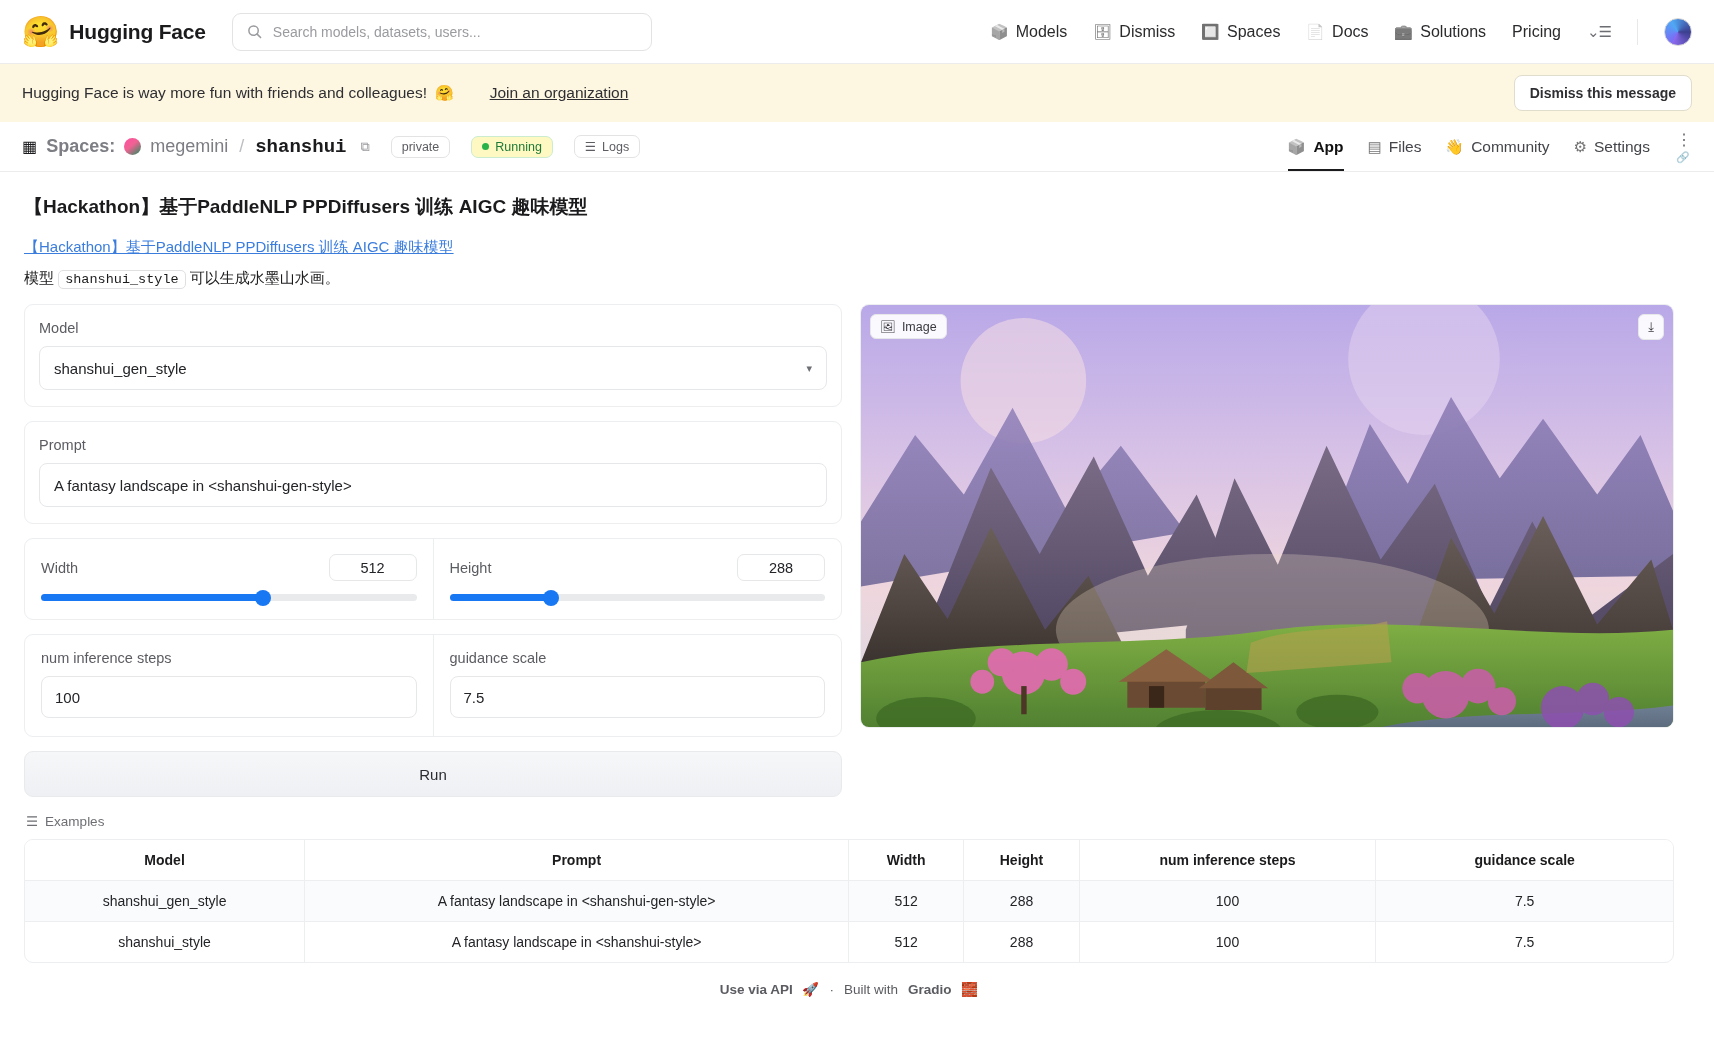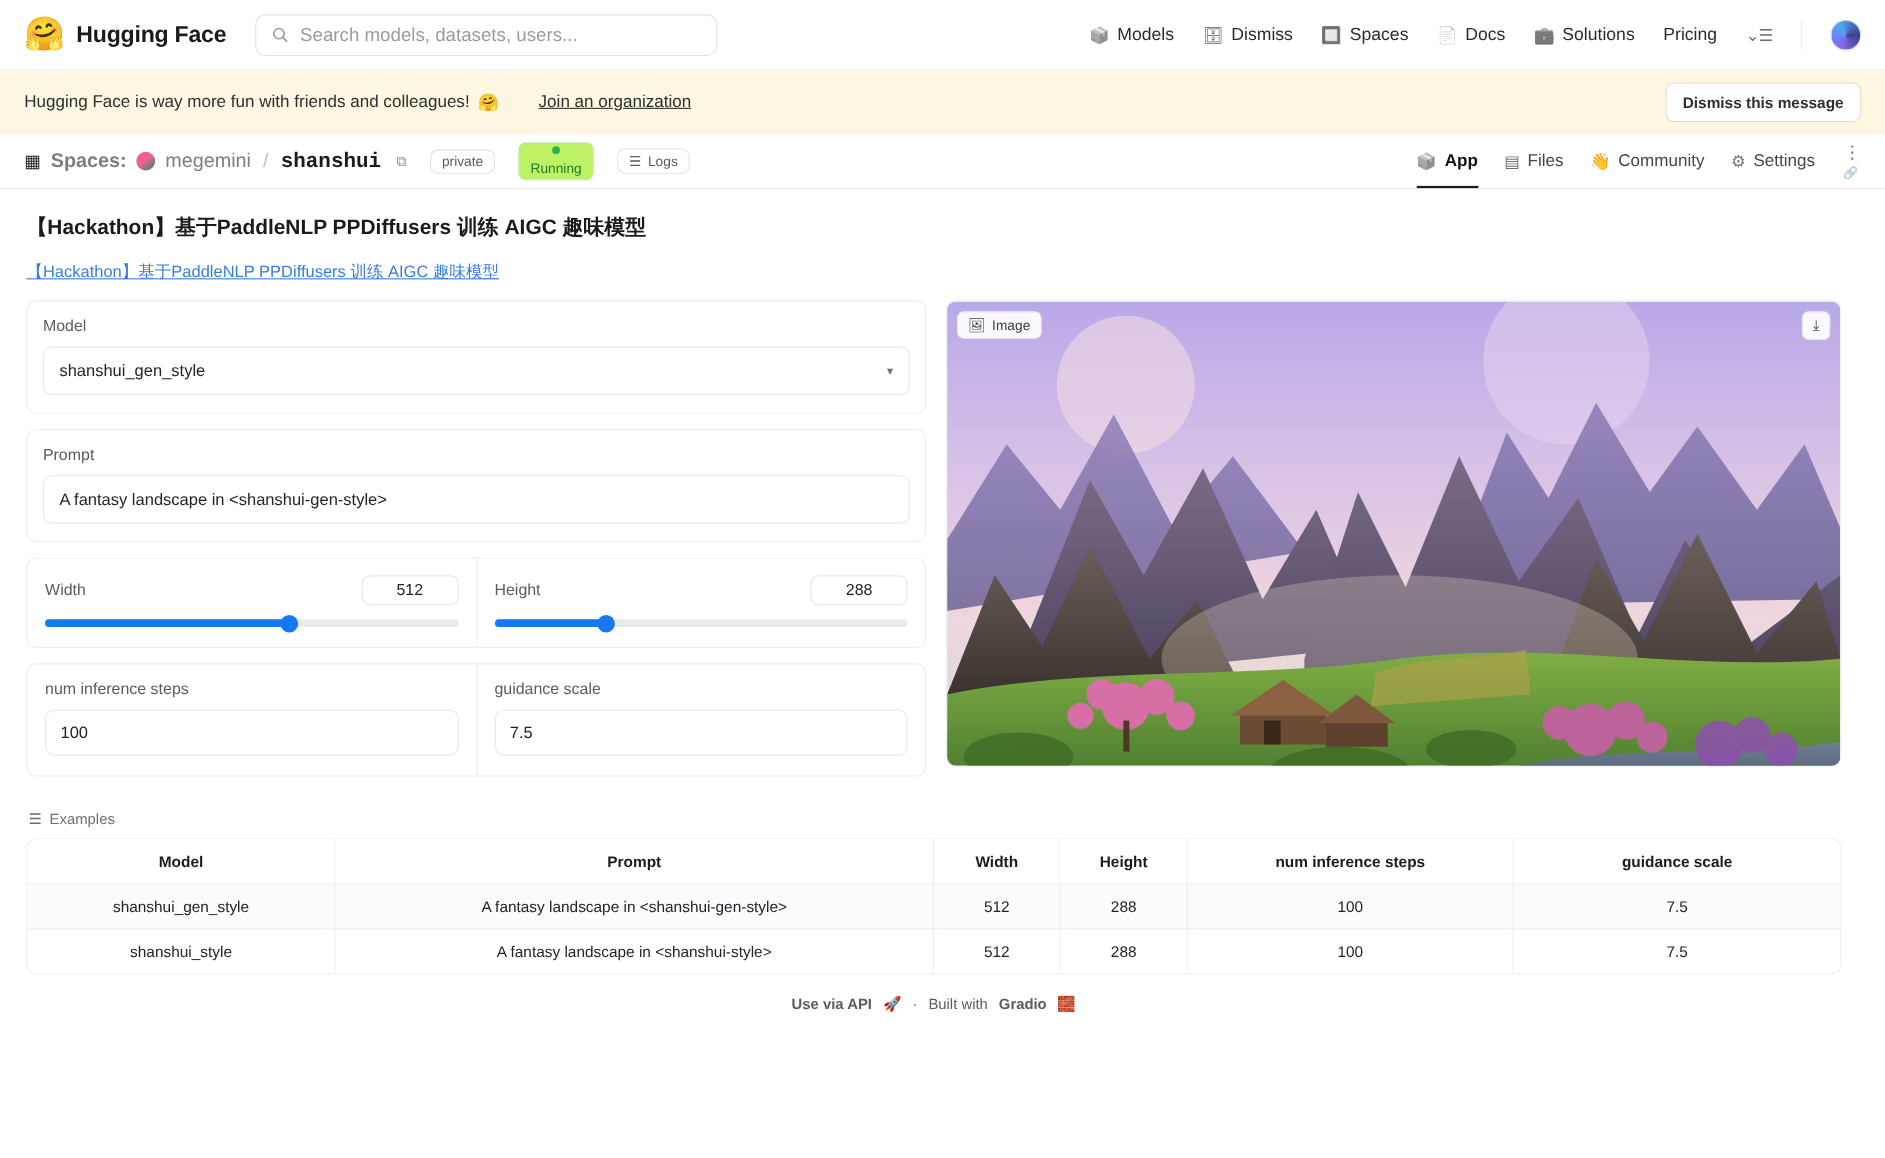--- a/index.html
+++ b/index.html
@@ -32,21 +32,21 @@
     border: 1px solid #e3e3e3;
     border-radius: 9px;
     display: flex;
     align-items: center;
     gap: 9px;
     padding: 0 14px;
     background: #fff;
   }
   .search-box input {
     border: none; outline: none; flex: 1;
-    font-size: 17px; color: #a21caf;
+    font-size: 14px; color: #a21caf;
     font-family: "Liberation Sans", sans-serif;
     background: transparent;
   }
   .search-box input::placeholder { color: #9a9b9f; }
   .nav-right {
     margin-left: auto;
     display: flex;
     align-items: center;
     gap: 26px;
   }
@@ -124,24 +124,23 @@
     border: 1px solid #e3e3e3;
     border-radius: 7px;
     padding: 3px 10px;
     font-size: 12.5px;
     color: #5c5d62;
     background: #fff;
   }
   .pill-running {
     display: flex; align-items: center; gap: 6px;
     border: 1px solid #cbeccf;
-    background: #bef264;
+    background: #fef9c3;
     color: #1f7a38;
     font-weight: 500;
-    flex-direction: column;
   }
   .dot-green { width: 7px; height: 7px; border-radius: 50%; background: #27b34a; }
   .pill-logs { display: flex; align-items: center; gap: 6px; cursor: pointer; }
 
   .sp-tabs { margin-left: auto; display: flex; align-items: center; gap: 24px; height: 100%; }
   .sp-tab {
     display: flex; align-items: center; gap: 7px;
     font-size: 15.5px; color: #44454a;
     height: 100%;
     cursor: pointer;
@@ -448,20 +447,25 @@
       <span class="sp-kebab">⋮</span>
       <span style="font-size:11px;opacity:.6">🔗</span>
     </div>
   </div>
 </div>
 
 <div class="app">
   <h1 class="app-title">【Hackathon】基于PaddleNLP PPDiffusers 训练 AIGC 趣味模型</h1>
   <a class="desc-link">【Hackathon】基于PaddleNLP PPDiffusers 训练 AIGC 趣味模型</a>
 
+  <div class="desc-line">
+    <span>模型</span>
+    <span class="code-chip">shanshui_style</span>
+    <span>可以生成水墨山水画。</span>
+  </div>
 
   <div class="columns">
 
     <div class="col-left">
 
       <div class="panel">
         <div class="panel-label">Model</div>
         <div class="field select">
           <span>shanshui_gen_style</span>
           <span class="caret">▾</span>
@@ -506,20 +510,21 @@
           </div>
         </div>
         <div class="half">
           <div class="panel-label">guidance scale</div>
           <div class="num-field">
             <span>7.5</span>
           </div>
         </div>
       </div>
 
+      <button class="run-btn">Run</button>
     </div>
 
     <div class="col-right">
       <div class="img-panel">
         <div class="img-tag">
           <span>🖼</span>
           <span>Image</span>
         </div>
         <div class="img-dl">⤓</div>
         <svg class="artwork" viewBox="0 0 750 424" preserveAspectRatio="none">

